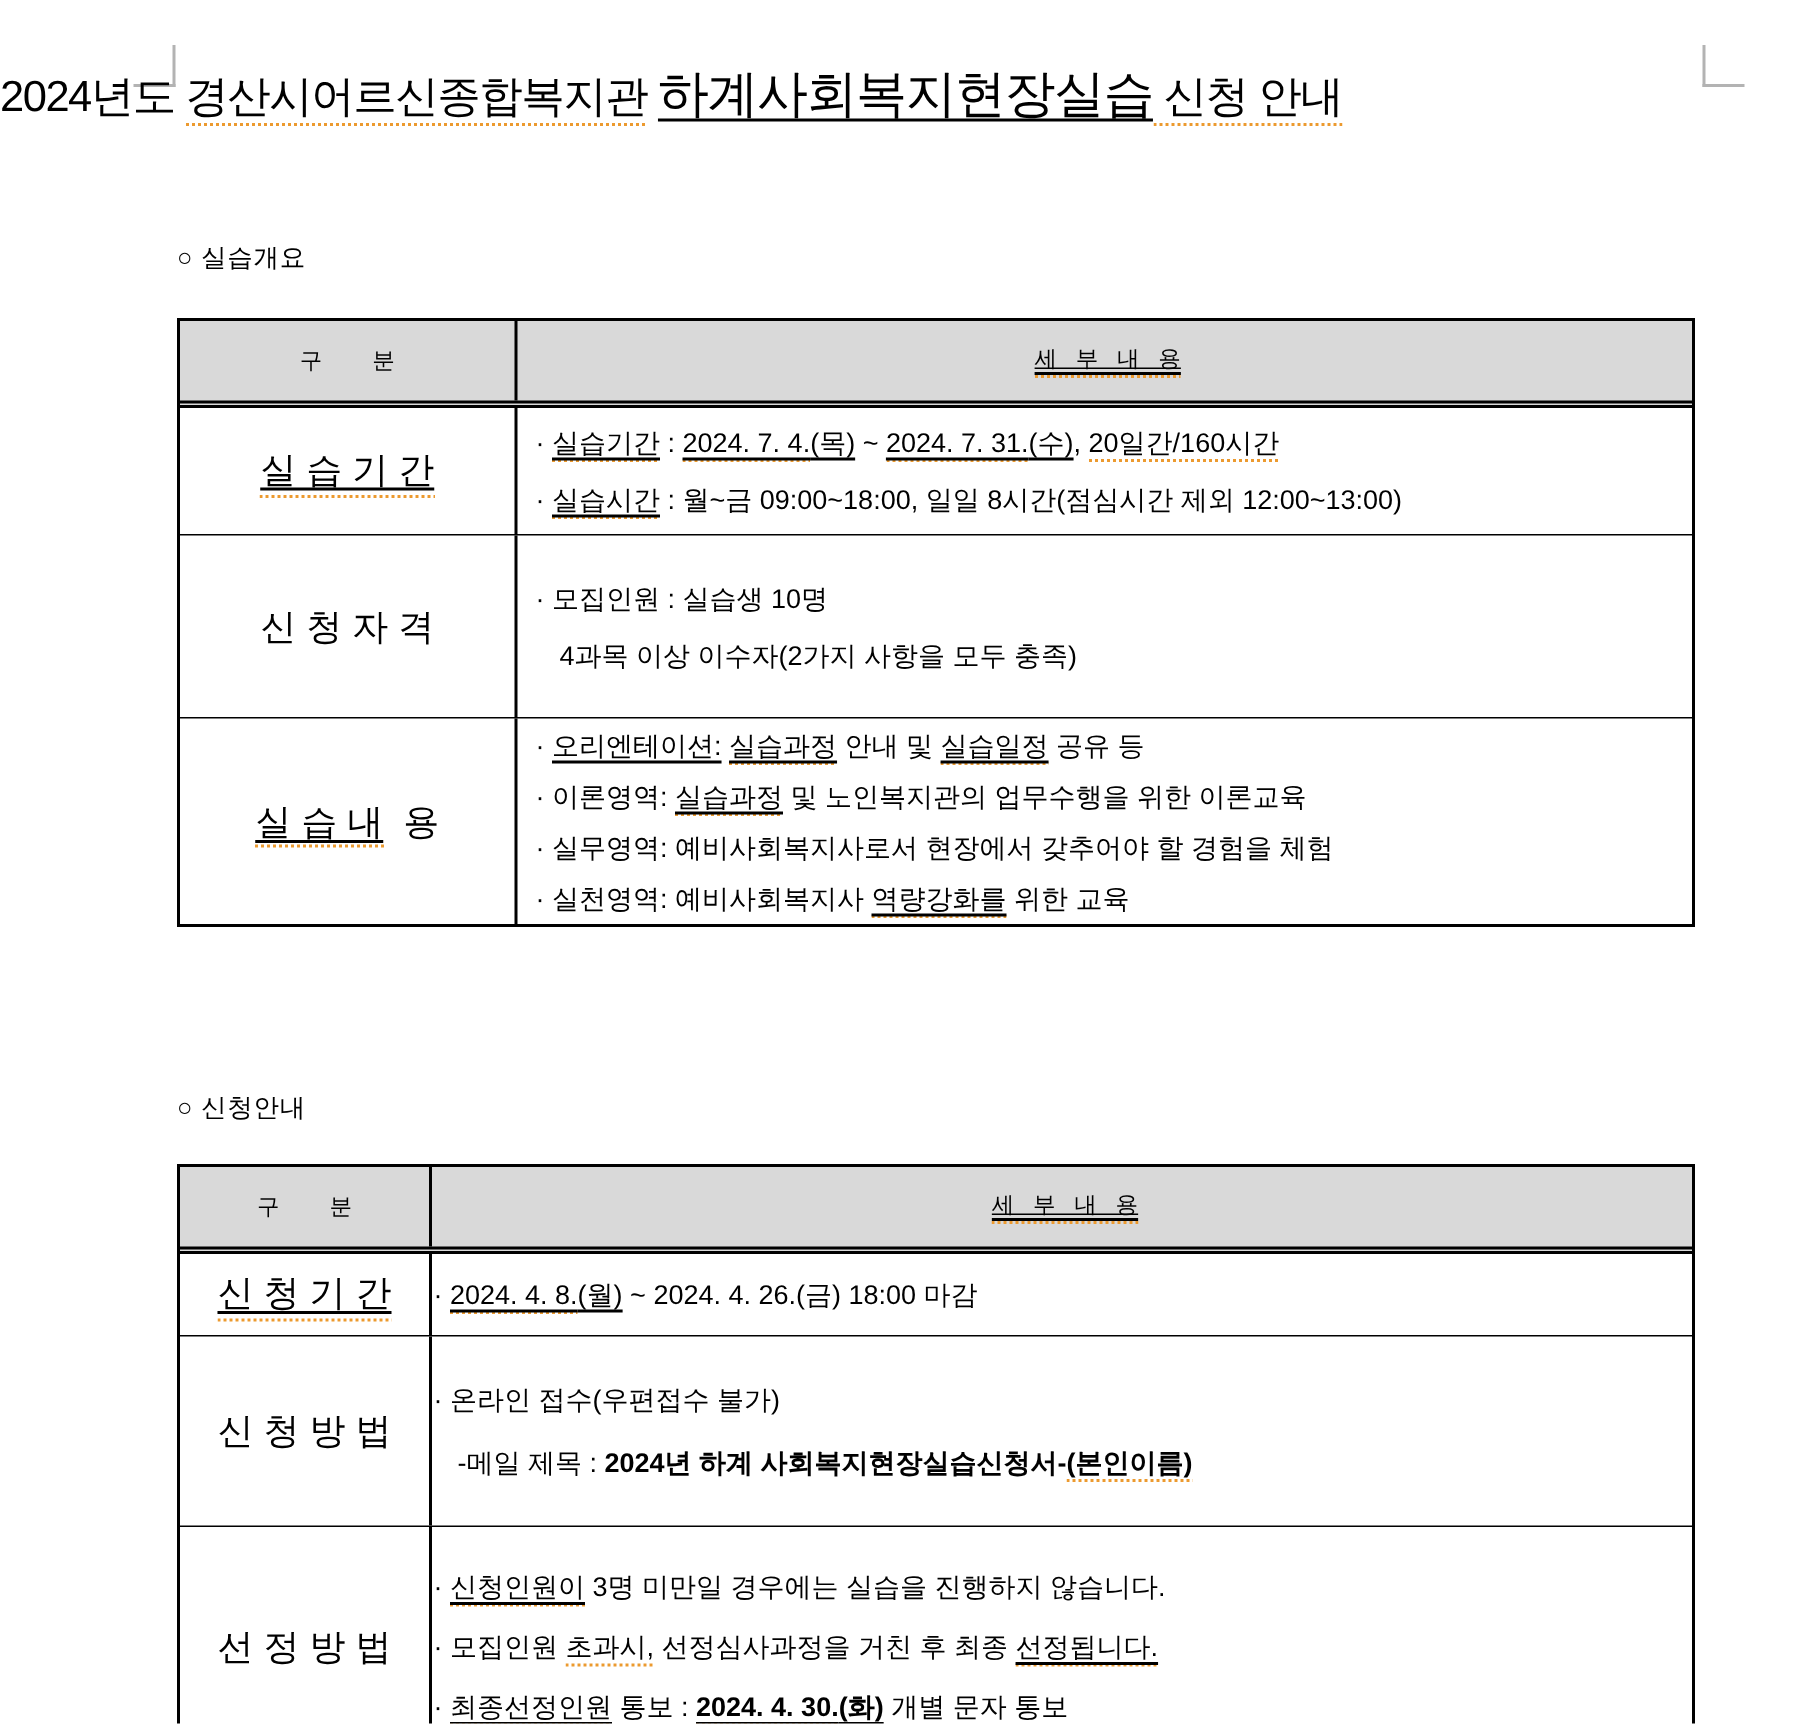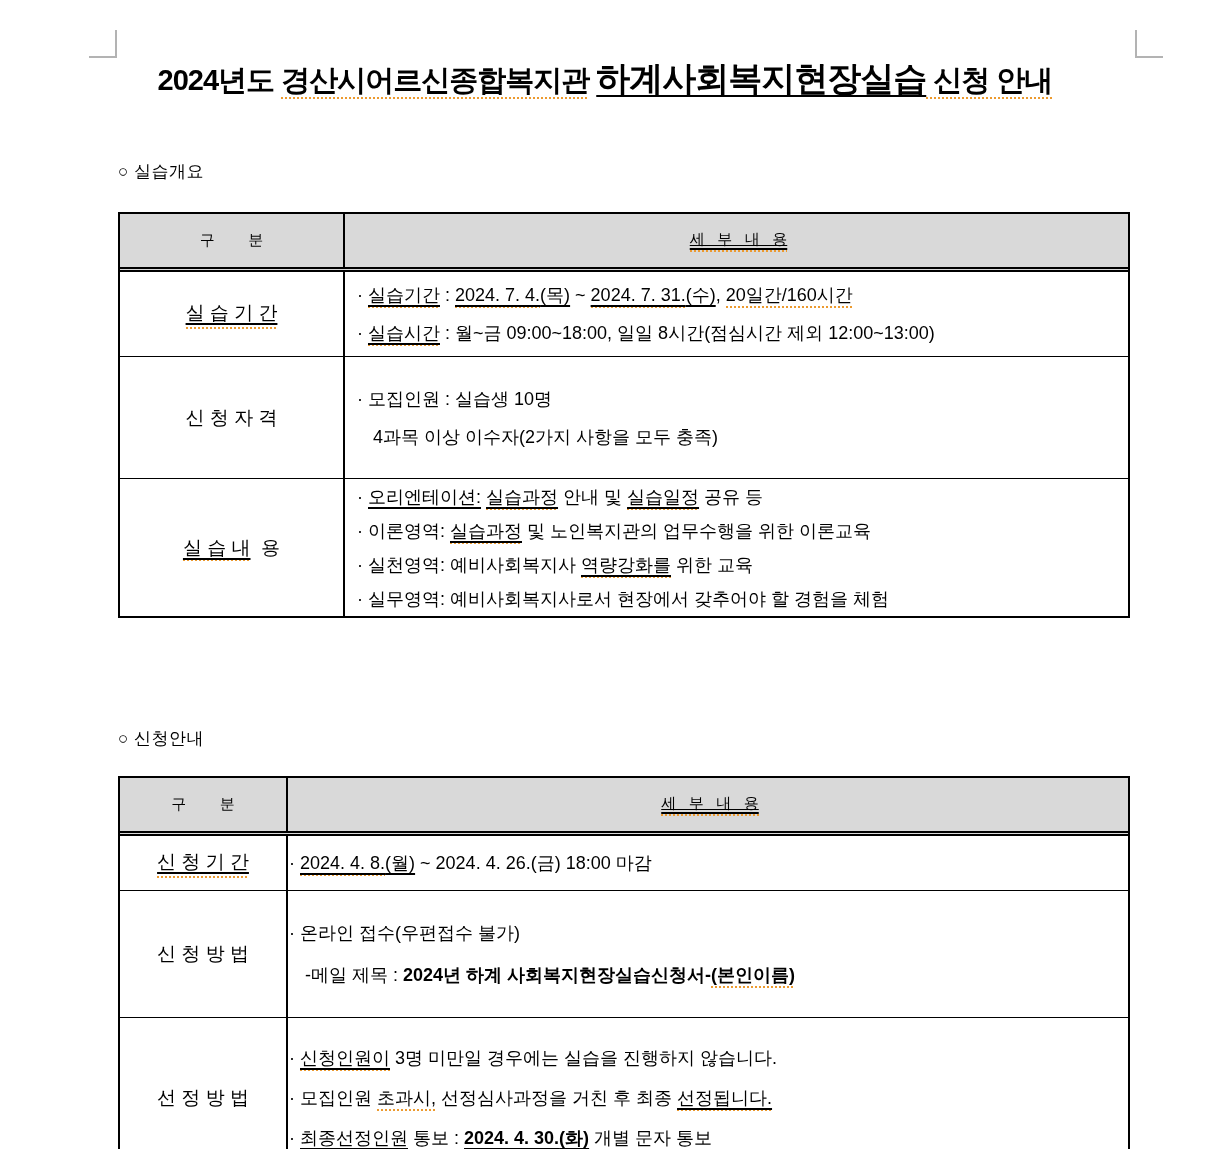--- a/index.html
+++ b/index.html
@@ -9,22 +9,22 @@
     position:relative; width:1210px; height:1149px; overflow:hidden;
     background:#ffffff; color:#000;
     font-family:"Liberation Sans", sans-serif;
   }
   
   .corner { position:absolute; width:28px; height:28px; }
   .corner-left  { left:89px;  top:30px; border-right:2px solid #b3b3b3; border-bottom:2px solid #b3b3b3; }
   .corner-right { left:1135px; top:30px; border-left:2px solid #b3b3b3; border-bottom:2px solid #b3b3b3; }
 
   
-  .title { position:absolute; left:0; top:56px; width:100%; text-align:center;
-           font-weight:bold; font-size:29px; letter-spacing:-1px; }
+  .title { position:absolute; left:0; top:40px; width:100%; 
+           font-weight:normal; font-size:29px; letter-spacing:-1px; }
   .title span { white-space:pre; }
   .t-big { font-size:34px; }
 
   
   .u { text-decoration:underline; text-decoration-color:#000; text-decoration-thickness:1.5px; text-underline-offset:4px; }
   .t-big.u { text-decoration-thickness:2px; text-underline-offset:5px; }
   .w { background-image:linear-gradient(to right, var(--sq) 55%, rgba(0,0,0,0) 55%);
        background-size:4px 2px; background-repeat:repeat-x; background-position:left bottom;
        padding-bottom:3px; }
   .b { font-weight:bold; }
@@ -41,21 +41,21 @@
   .hdr { height:58px; background:var(--hdr); border-bottom:5px double #000; display:flex; }
   .row { display:flex; }
   .row + .row { border-top:1px solid #000; }
   .c1 { flex:0 0 225px; width:225px; border-right:2px solid #000;
         display:flex; align-items:center; justify-content:center; }
   .t2 .c1 { flex:0 0 168px; width:168px; }
   .c2 { flex:1; display:flex; flex-direction:column; justify-content:center; padding-left:12px; }
   .t2 .c2 { padding-left:1px; }
   .hdr .c2 { align-items:center; padding-left:4px;text-decoration:underline; }
   .hc-label { font-size:15px; white-space:pre; }
-  .lbl { font-size:19px; white-space:pre; text-align:left; }
+  .lbl { font-size:24px; white-space:pre; text-align:left; }
   .line { line-height:38px; font-size:18px; white-space:pre; }
   .line span { white-space:pre; }
   .t1 .r3 .line { line-height:34px; }
   .t2 .r2 .line { line-height:42px; }
   .t2 .r3 .line { line-height:40px; }
   .ind { padding-left:16px; }
   .r-h84 { height:84px; } .r-h122 { height:122px; } .r-h138 { height:138px; }
   .r-h48 { height:48px; } .r-h54 { height:54px; } .r-h127 { height:127px; } .r-h160 { height:160px; }
 </style>
 </head>
@@ -102,22 +102,22 @@
       </div>
     </div>
 
     <div class="row r3 r-h138">
       <div class="c1">
         <span class="lbl"><span class="u w">실 습 내</span><span>  용</span></span>
       </div>
       <div class="c2">
         <div class="line"><span>· </span><span class="u">오리엔테이션:</span><span> </span><span class="u w">실습과정</span><span> 안내 및 </span><span class="u w">실습일정</span><span> 공유 등</span></div>
         <div class="line"><span>· 이론영역: </span><span class="u w">실습과정</span><span> 및 노인복지관의 업무수행을 위한 이론교육</span></div>
+        <div class="line"><span>· 실무영역: 예비사회복지사로서 현장에서 갖추어야 할 경험을 체험</span></div>
         <div class="line"><span>· 실천영역: 예비사회복지사 </span><span class="u w">역량강화를</span><span> 위한 교육</span></div>
-        <div class="line"><span>· 실무영역: 예비사회복지사로서 현장에서 갖추어야 할 경험을 체험</span></div>
       </div>
     </div>
 
   </div>
 
   <div class="h sec2-h">○ 신청안내</div>
 
   <div class="tbl t2">
     <div class="hdr">
       <div class="c1">

